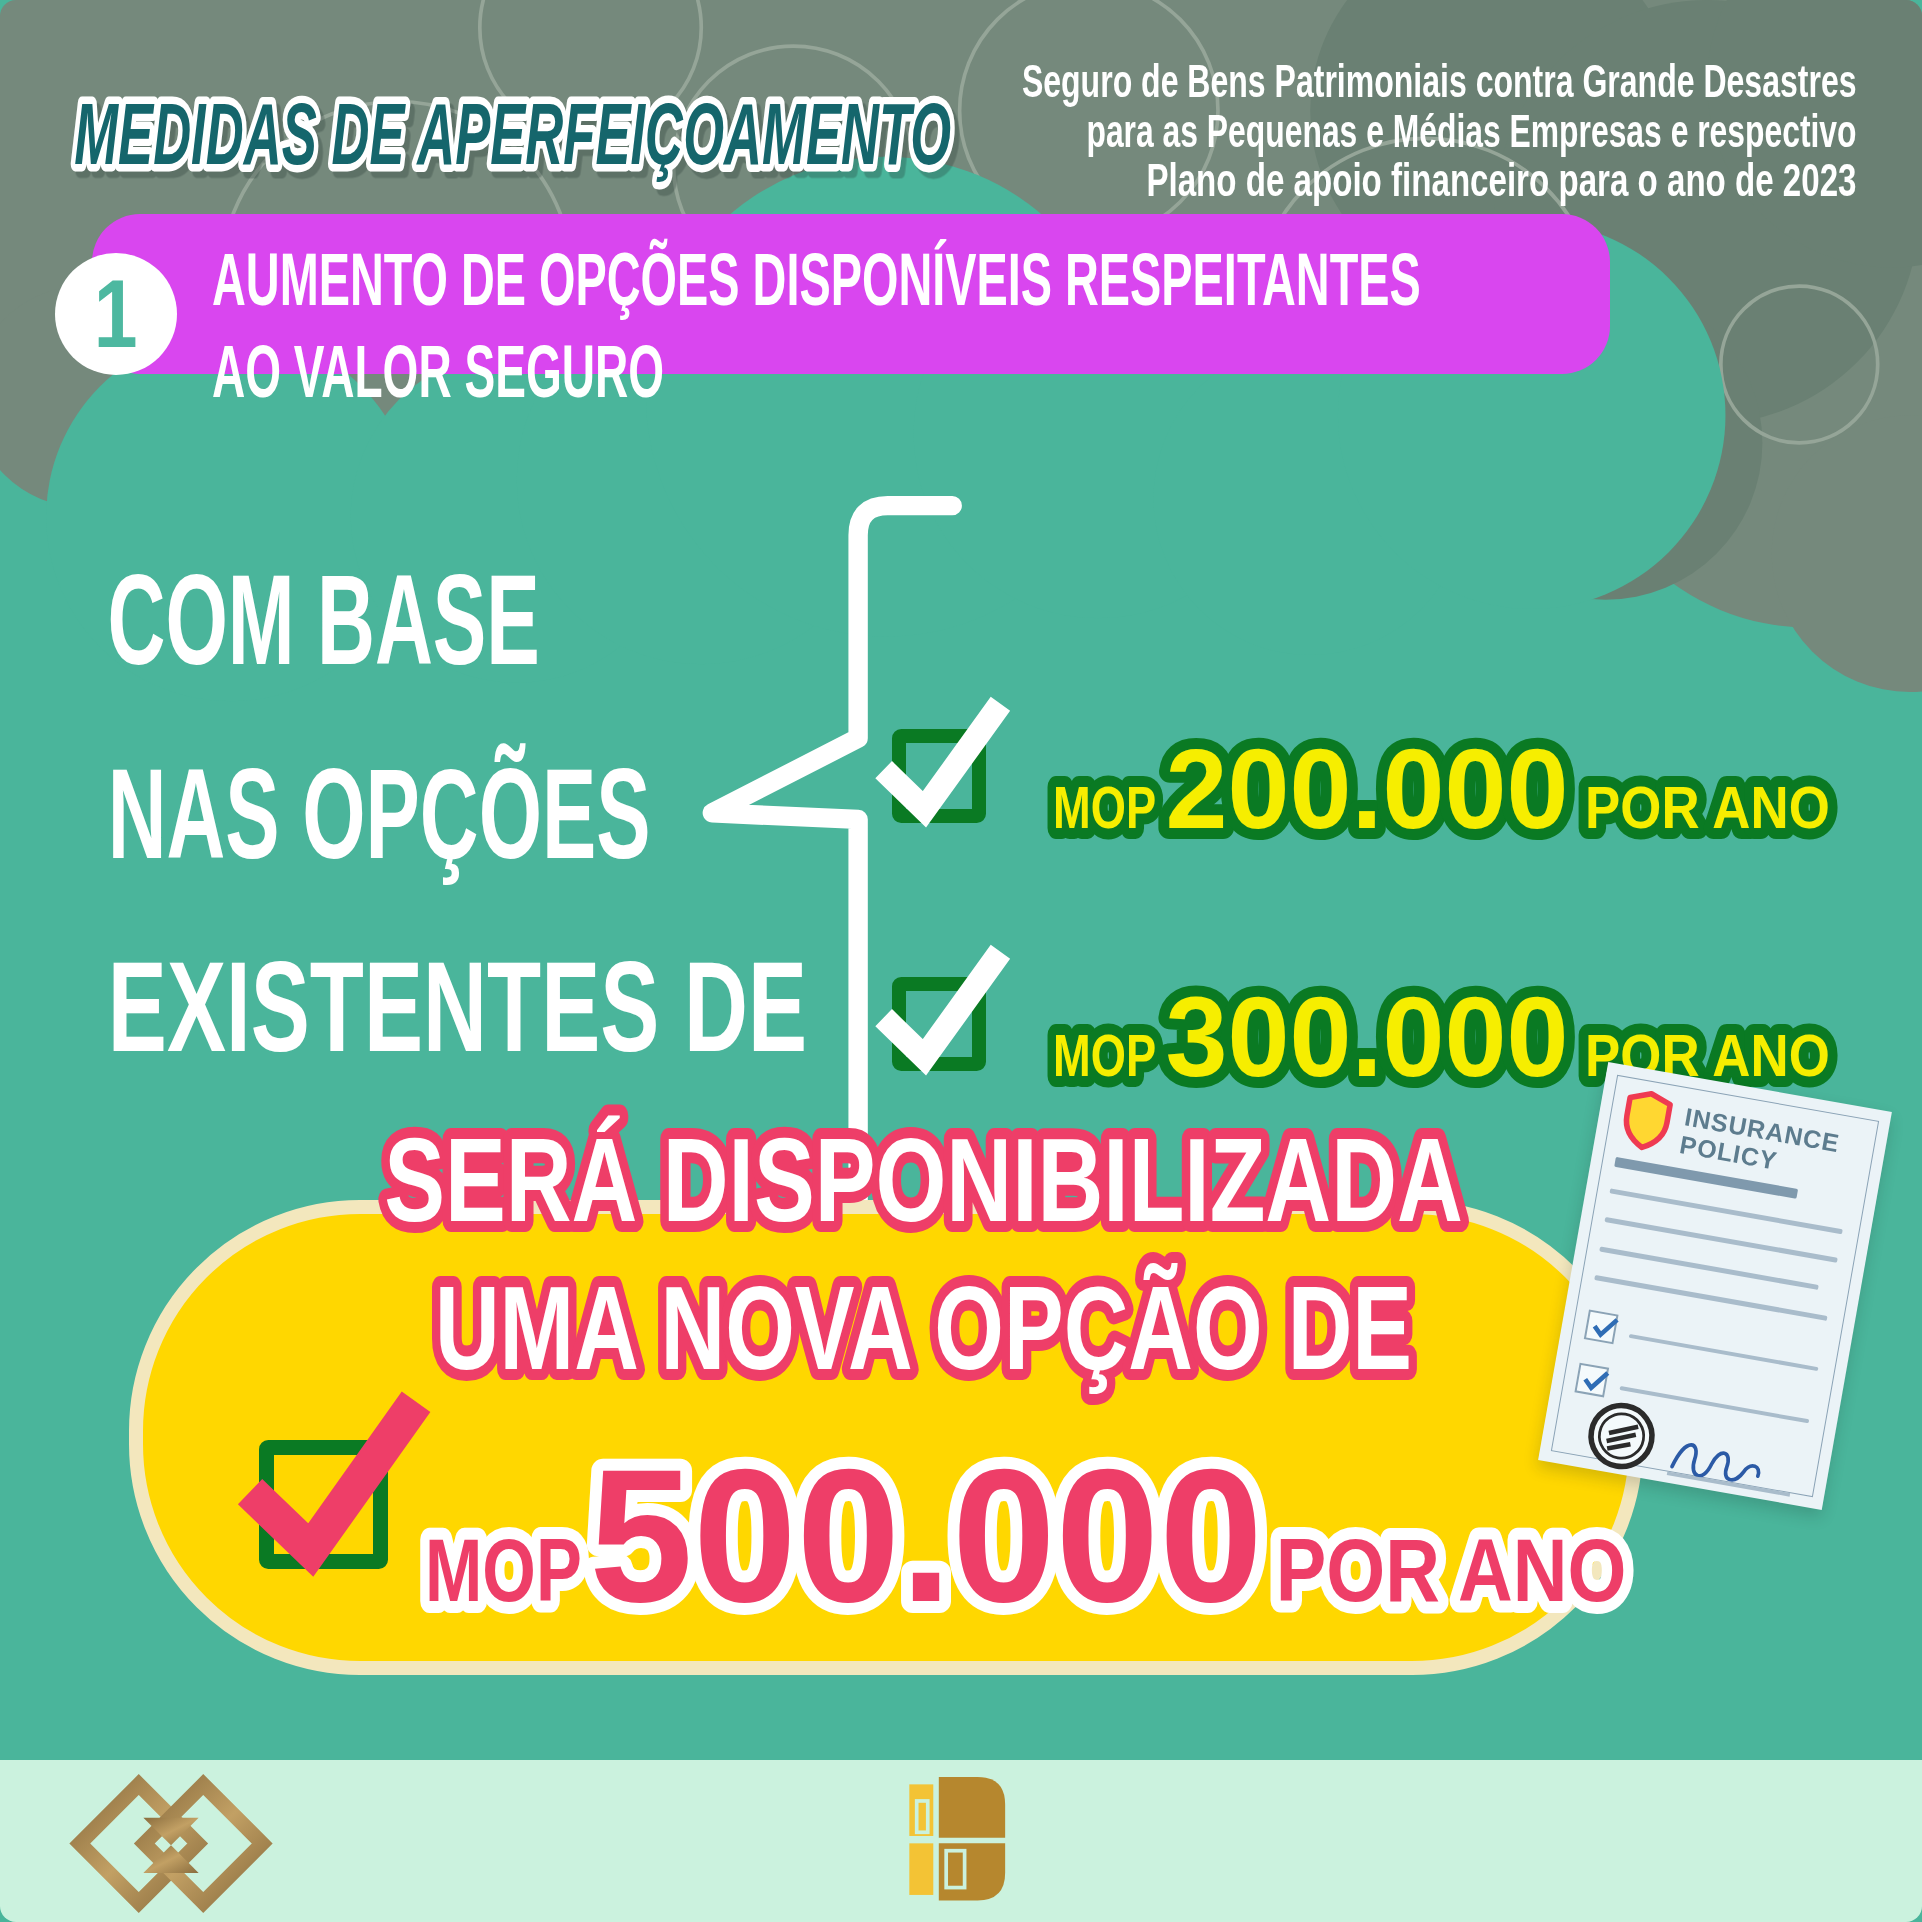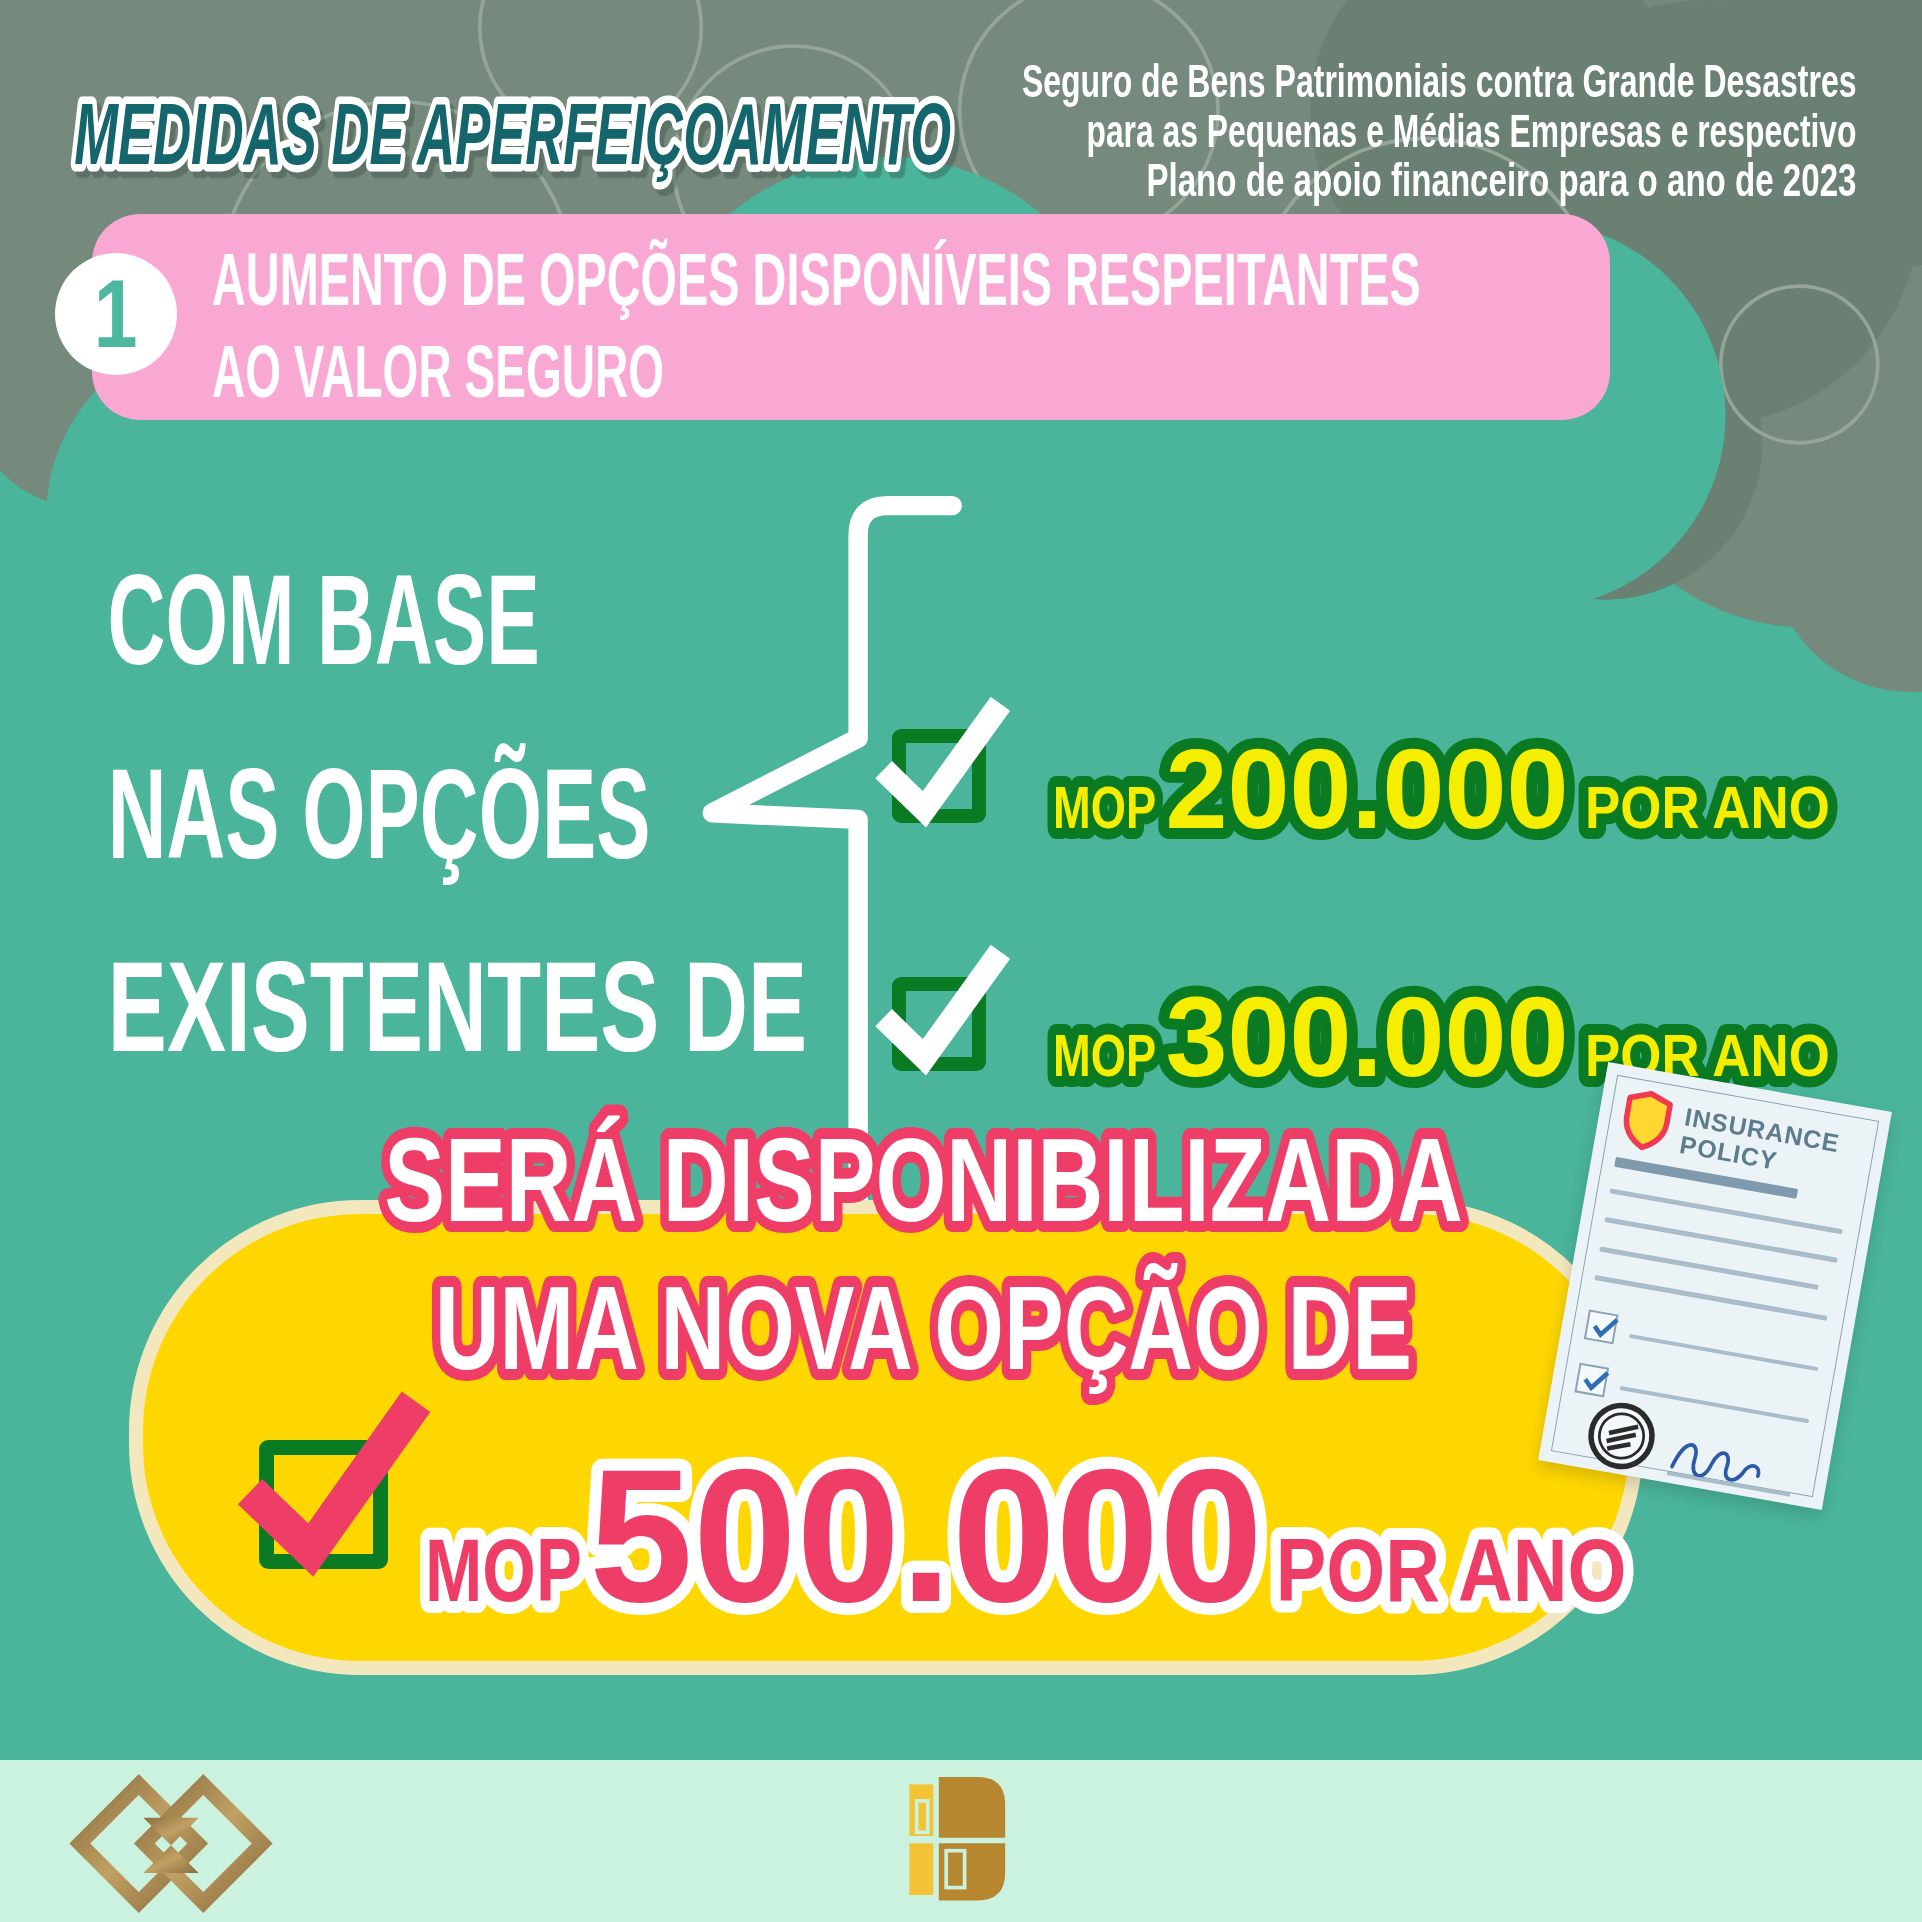--- a/index.html
+++ b/index.html
@@ -1,27 +1,27 @@
 <!DOCTYPE html>
 <html style="font-size:14.8px"><head>
 <meta charset="utf-8">
 <style>
   html,body{margin:0;padding:0;}
   body{width:1922px;height:1922px;overflow:hidden;background:#4ab59b;
        font-family:"Liberation Sans", sans-serif;}
-  .canvas{position:relative;width:1922px;height:1922px;overflow:hidden;}
+  .canvas{position:relative;width:1922px;height:1922px;overflow:hidden;border-radius:16px;}
   svg{overflow:visible;display:block;}
   .abs{position:absolute;}
 
   
   #bg{position:absolute;left:0;top:0;}
 
   
-  .banner{position:absolute;left:92px;top:214px;width:1518px;height:206px;
-          background:#f9a8d4;border-radius:48px;}
+  .banner{position:absolute;left:92px;top:214px;width:1518px;height:160px;
+          background:#d946ef;border-radius:48px;}
   .num-circle{position:absolute;left:55px;top:253px;width:122px;height:122px;
               background:#ffffff;border-radius:50%;display:flex;align-items:center;
               justify-content:center;}
   .num-circle span{color:#4db8a0;font-size:96px;font-weight:bold;line-height:1;
                    transform:scaleX(.82);}
 
   
   .opt-row{position:absolute;left:881px;width:978px;height:148px;}
   .row-1{top:552px;} .row-2{top:712px;} .row-3{top:960px;text-decoration:underline;}
   .checkbox{position:absolute;left:11px;top:16.6px;width:94px;height:94px;

